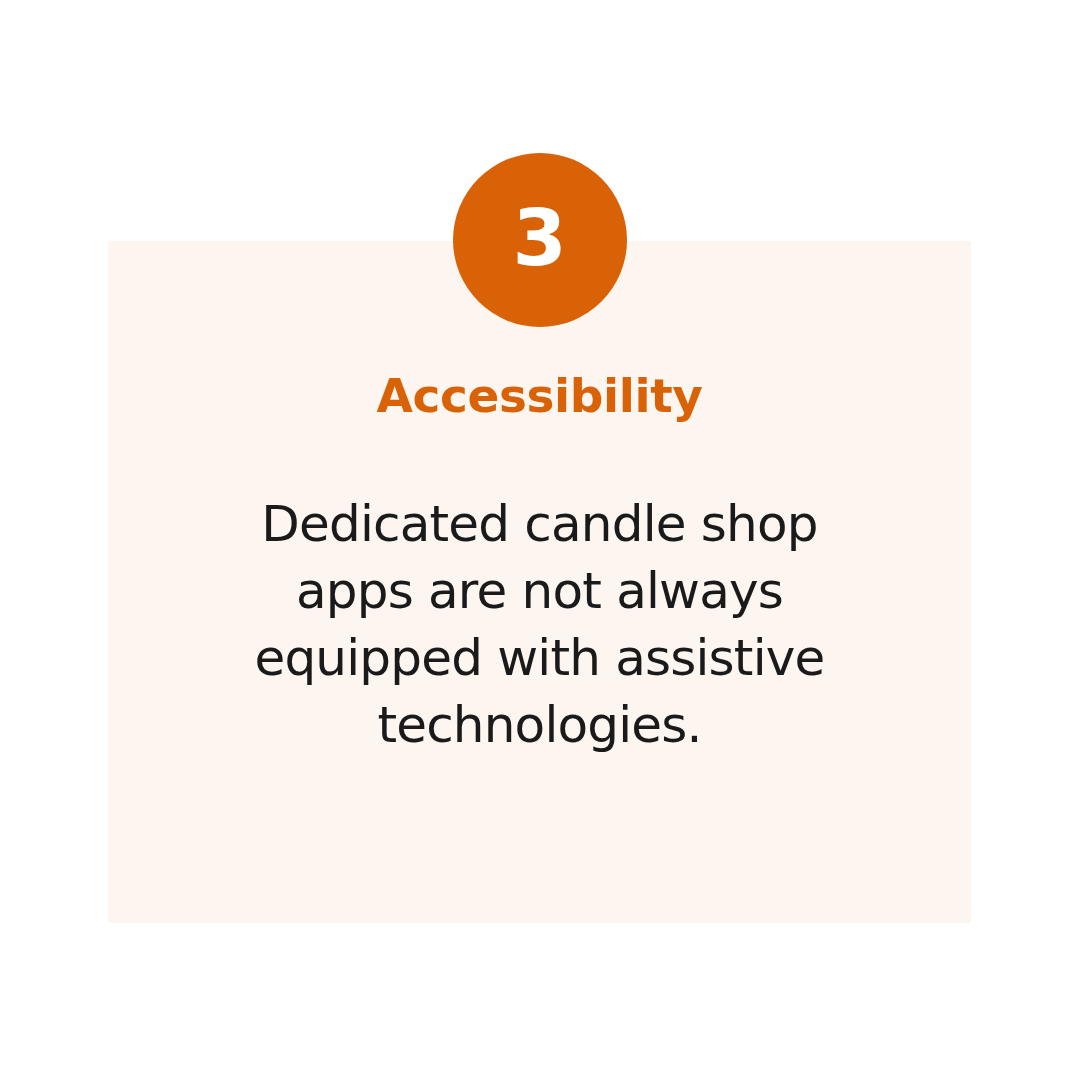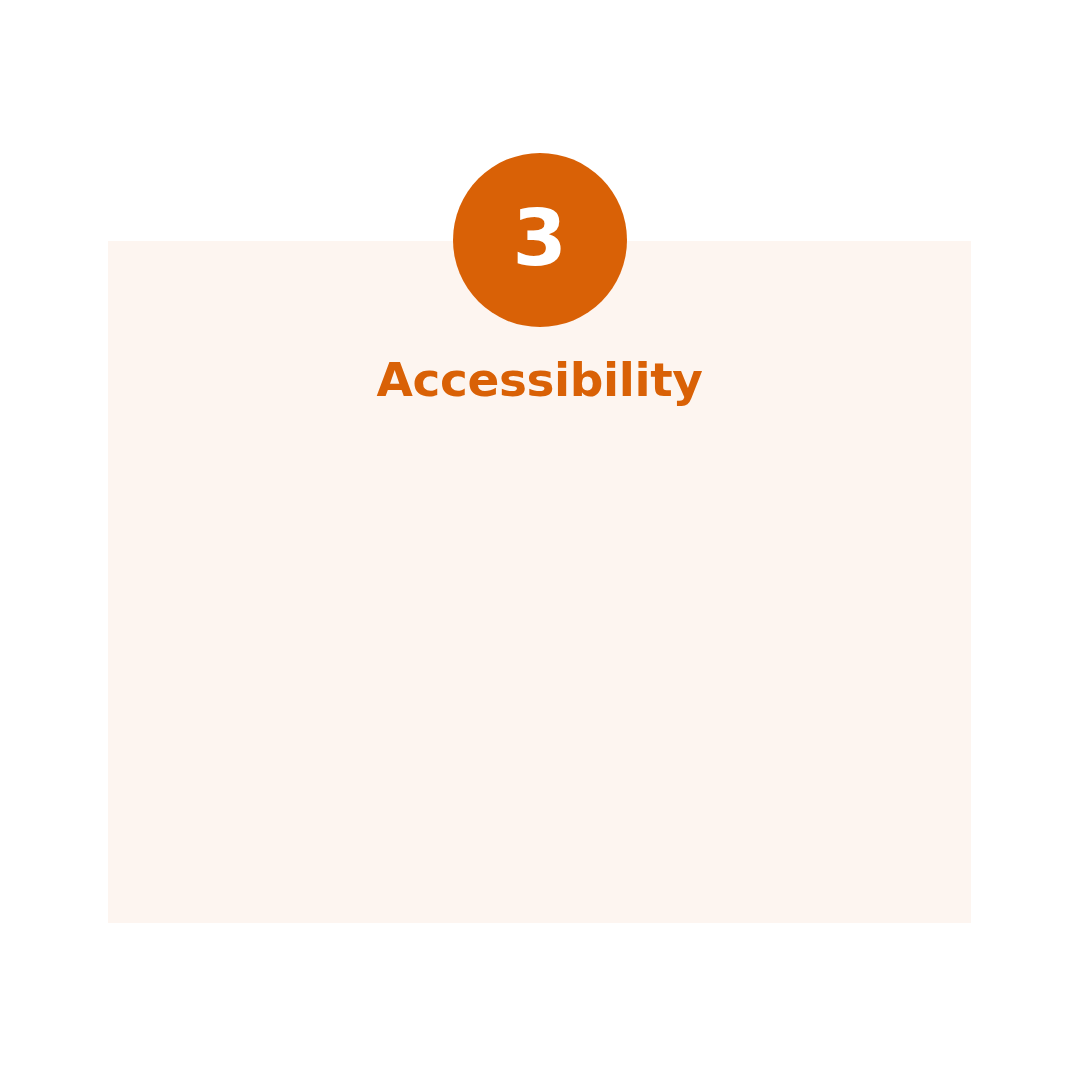--- a/index.html
+++ b/index.html
@@ -52,21 +52,21 @@
     font-weight: 700;
     line-height: 1;
     letter-spacing: 0.5px;
     margin-top: -4px;
   }
 
   
   .card-content {
     position: absolute;
     left: 0;
-    top: 0;
+    top: 16px;
     width: 783px;
     height: 682px;
     box-sizing: border-box;
     padding: 0;
     text-align: center;
     text-decoration: underline;
   }
 
   #card-heading {
     position: absolute;
@@ -100,20 +100,24 @@
   }
 </style>
 </head>
 <body>
 
 <div id="stage">
 
   <div id="info-card">
     <div class="card-content">
       <h2 id="card-heading">Accessibility</h2>
+      <p id="card-body">Dedicated candle shop
+apps are not always
+equipped with assistive
+technologies.</p>
     </div>
   </div>
 
   <div id="step-badge">
     <span class="badge-number">3</span>
   </div>
 
 </div>
 
 </body></html>

